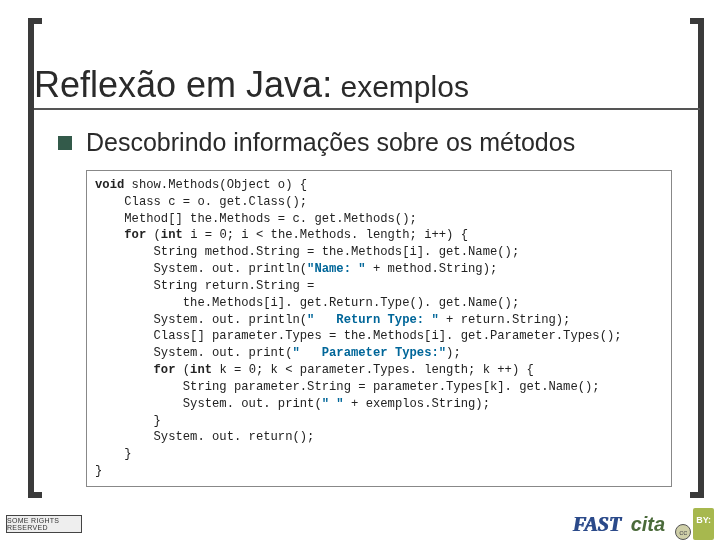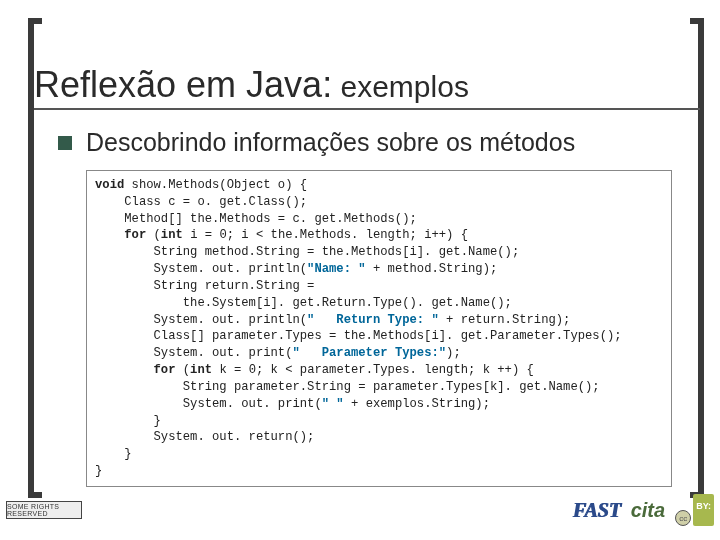--- a/index.html
+++ b/index.html
@@ -84,21 +84,21 @@
     font-size: 12.2px;
     line-height: 1.38;
     color: #222;
     background: #fff;
     white-space: pre;
   }
   .kw { font-weight: bold; }
   .str { color: #006699; font-weight: bold; }
   .footer {
     position: absolute;
-    bottom: 16px;
+    bottom: 2px;
     left: 6px;
     right: 6px;
     height: 28px;
     display: flex;
     align-items: center;
     justify-content: space-between;
   }
   .cc-badge {
     width: 76px;
     height: 18px;
@@ -174,21 +174,21 @@
   <div class="bullet-text">Descobrindo informações sobre os métodos</div>
 </div>
 
 <div class="code-box"><span class="kw">void</span><span> show.Methods(Object o) {</span>
 <span>    Class c = o. get.Class();</span>
 <span>    Method[] the.Methods = c. get.Methods();</span>
 <span>    </span><span class="kw">for</span><span> (</span><span class="kw">int</span><span> i = 0; i &lt; the.Methods. length; i++) {</span>
 <span>        String method.String = the.Methods[i]. get.Name();</span>
 <span>        System. out. println(</span><span class="str">"Name: "</span><span> + method.String);</span>
 <span>        String return.String =</span>
-<span>            the.System[i]. get.Return.Type(). get.Name();</span>
+<span>            the.Methods[i]. get.Return.Type(). get.Name();</span>
 <span>        System. out. println(</span><span class="str">"   Return Type: "</span><span> + return.String);</span>
 <span>        Class[] parameter.Types = the.Methods[i]. get.Parameter.Types();</span>
 <span>        System. out. print(</span><span class="str">"   Parameter Types:"</span><span>);</span>
 <span>        </span><span class="kw">for</span><span> (</span><span class="kw">int</span><span> k = 0; k &lt; parameter.Types. length; k ++) {</span>
 <span>            String parameter.String = parameter.Types[k]. get.Name();</span>
 <span>            System. out. print(</span><span class="str">" "</span><span> + exemplos.String);</span>
 <span>        }</span>
 <span>        System. out. return();</span>
 <span>    }</span>
 <span>}</span></div>

